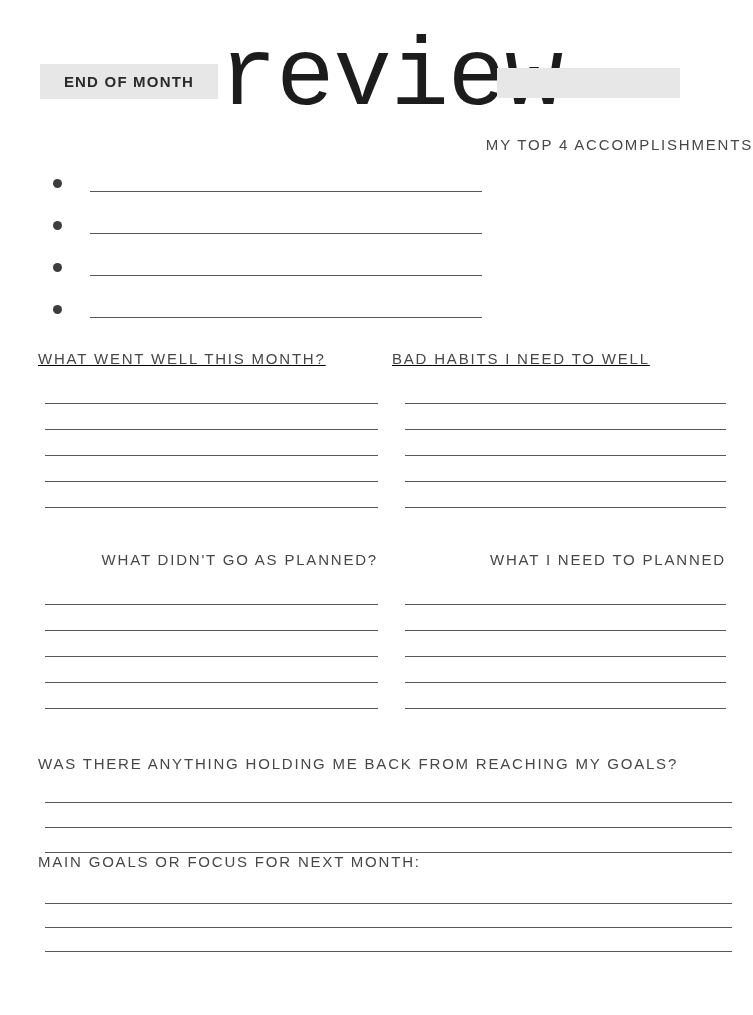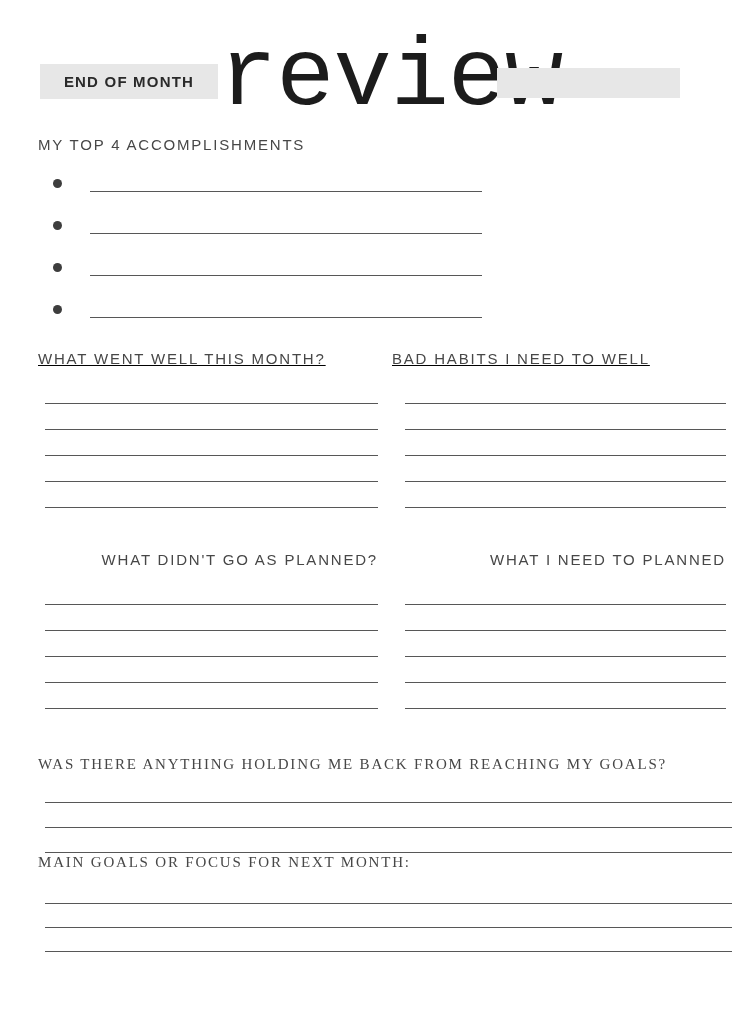--- a/index.html
+++ b/index.html
@@ -27,21 +27,21 @@
   }
   .bar{
     position:absolute;left:497px;top:68px;width:183px;height:30px;background:#e7e7e7;
   }
   
   .sec-h{
     margin:0;font-size:15px;font-weight:400;letter-spacing:1.8px;
     color:#474747;line-height:18px;white-space:nowrap;
   }
   
-  .acc{margin:6px 0 0 38px;}
+  .acc{margin:6px 0 0 38px;text-align:right;}
   .bullet-lines{margin-top:-4px;}
   .bullet-row{position:relative;height:42px;}
   .bullet{
     position:absolute;left:15px;bottom:4px;width:9px;height:9px;
     border-radius:50%;background:#3d3d3d;
   }
   .b-line{
     position:absolute;left:52px;width:392px;bottom:0;height:0;
     border-bottom:1.5px solid #575757;
   }
@@ -49,21 +49,21 @@
   .two-col{display:flex;margin-left:38px;}
   .row1{margin-top:32px;text-decoration:underline;}
   .row2{margin-top:43px;text-align:right;}
   .col-left{width:340px;margin-right:14px;}
   .col-right{width:334px;}
   .lines{margin-top:10px;}
   .col-left .lines{margin-left:7px;width:333px;}
   .col-right .lines{margin-left:13px;width:321px;}
   .w-line{height:25px;border-bottom:1.5px solid #575757;}
   
-  .full{margin-left:38px;font-family:Liberation Serif, serif;}
+  .full{margin-left:38px;}
   .full1{margin-top:46px;}
   .full2{}
   .full .lines{margin-left:7px;width:687px;}
   .full1 .lines{margin-top:5px;}
   .full1 .w-line{height:24px;}
   .full2 .lines{margin-top:9px;}
   .full2 .w-line{height:23px;}
 </style>
 </head>
 <body>

